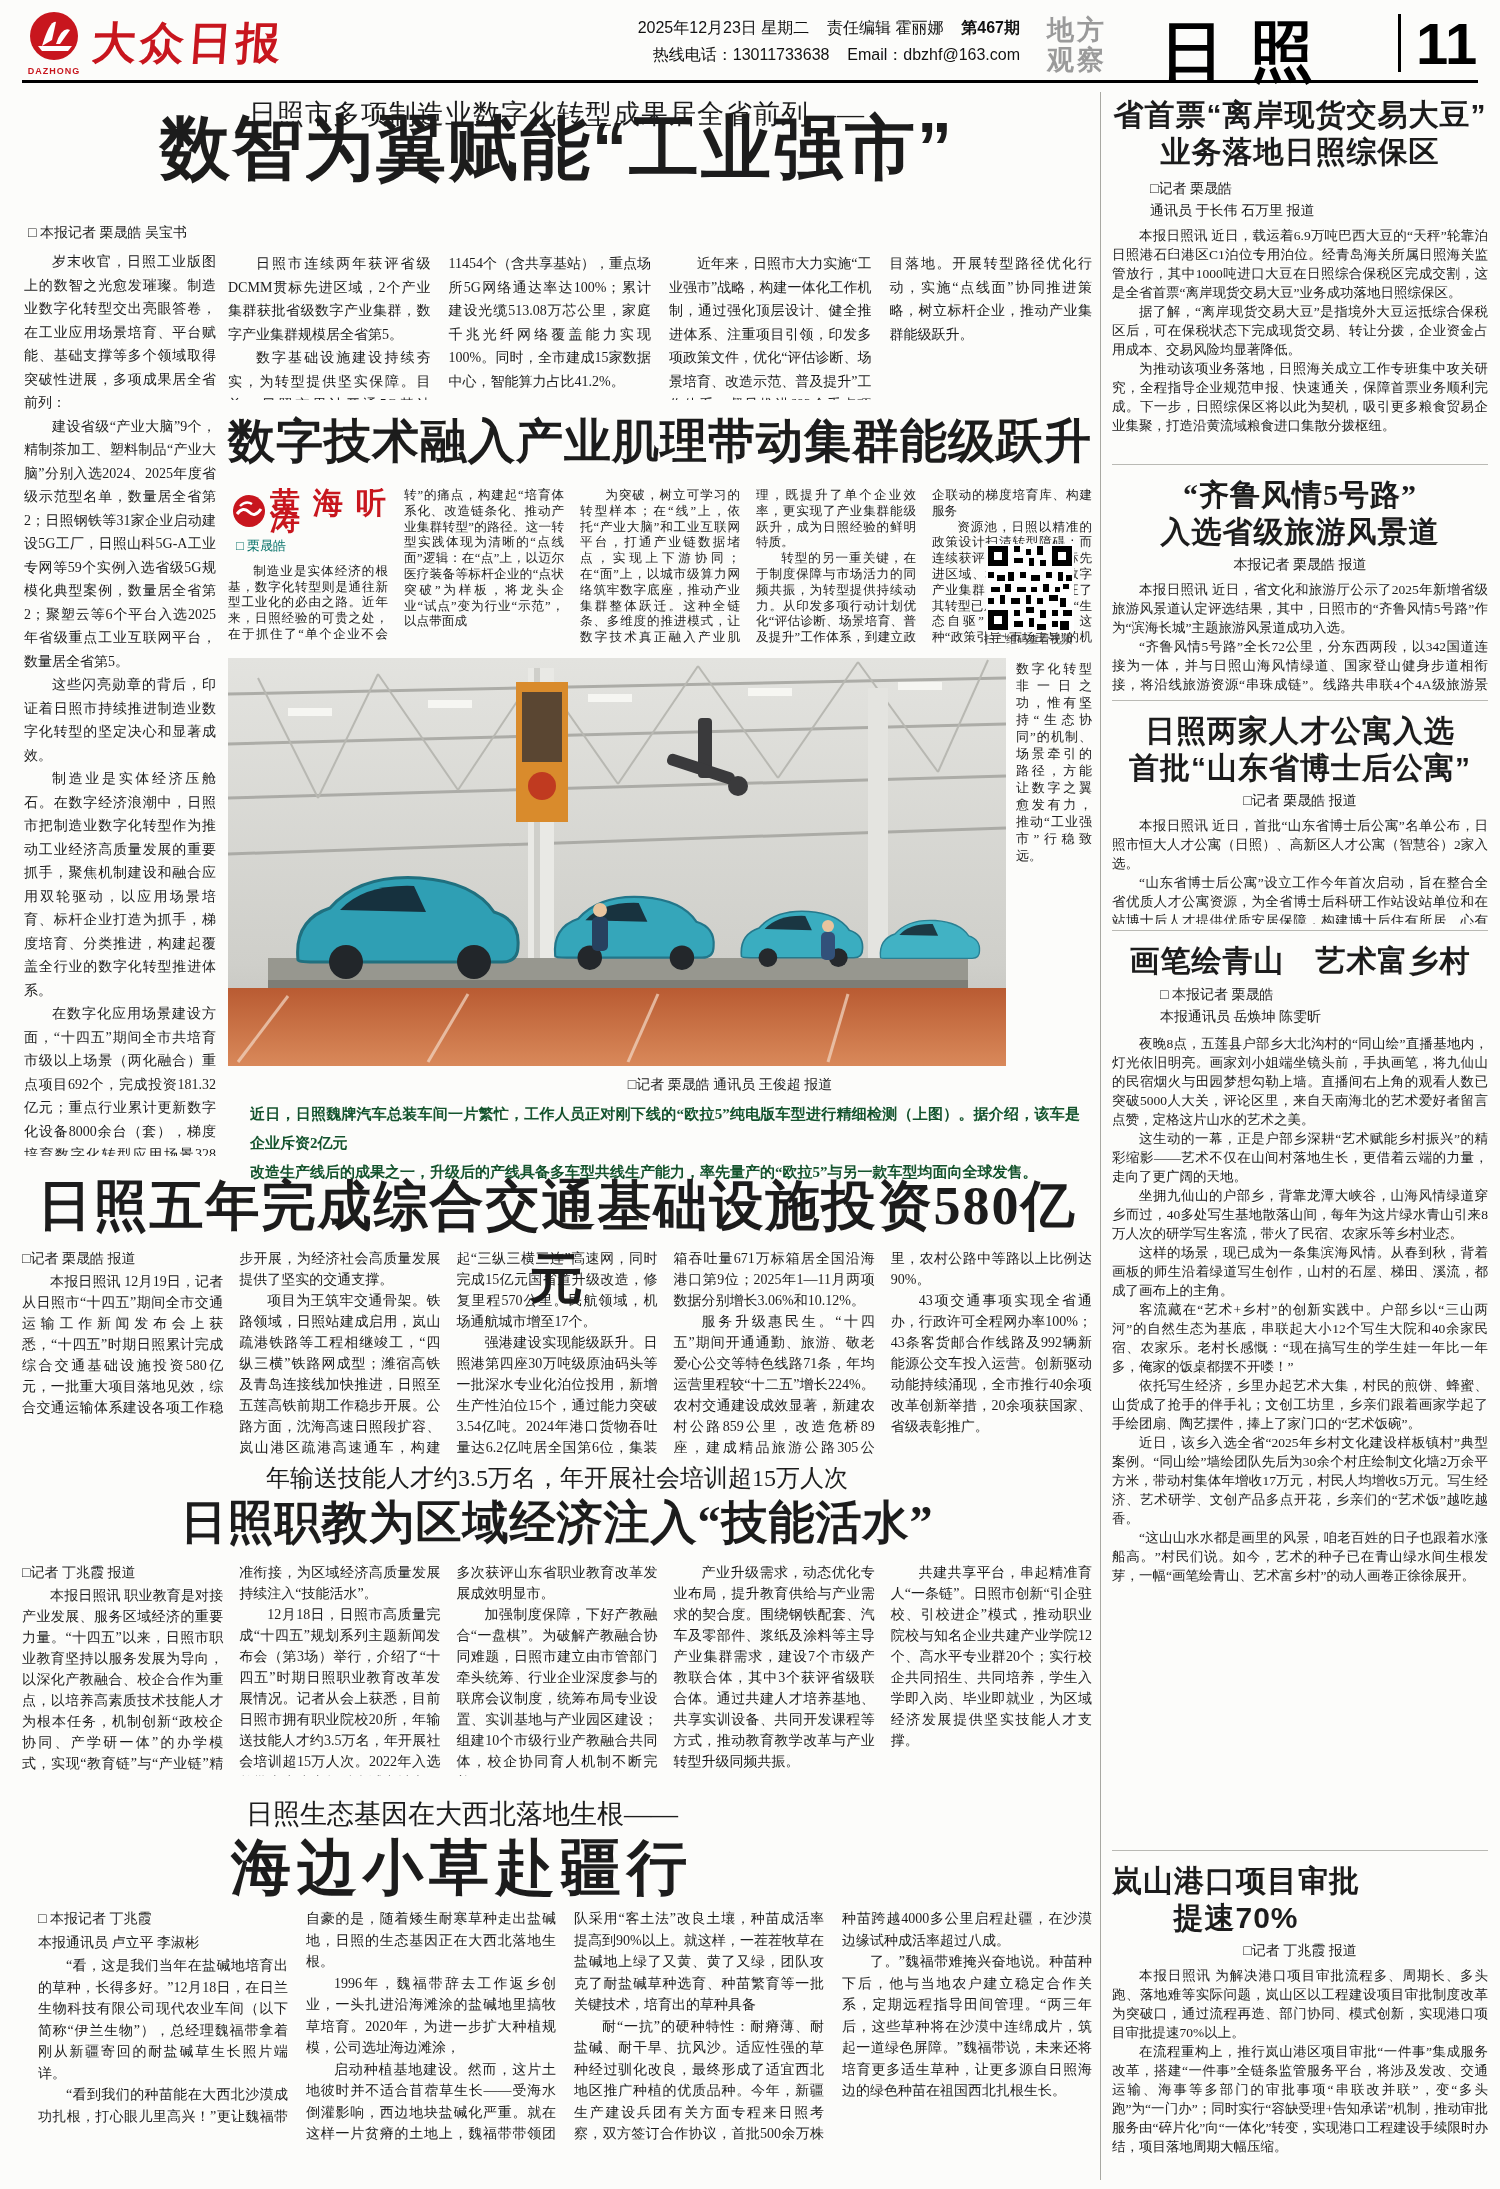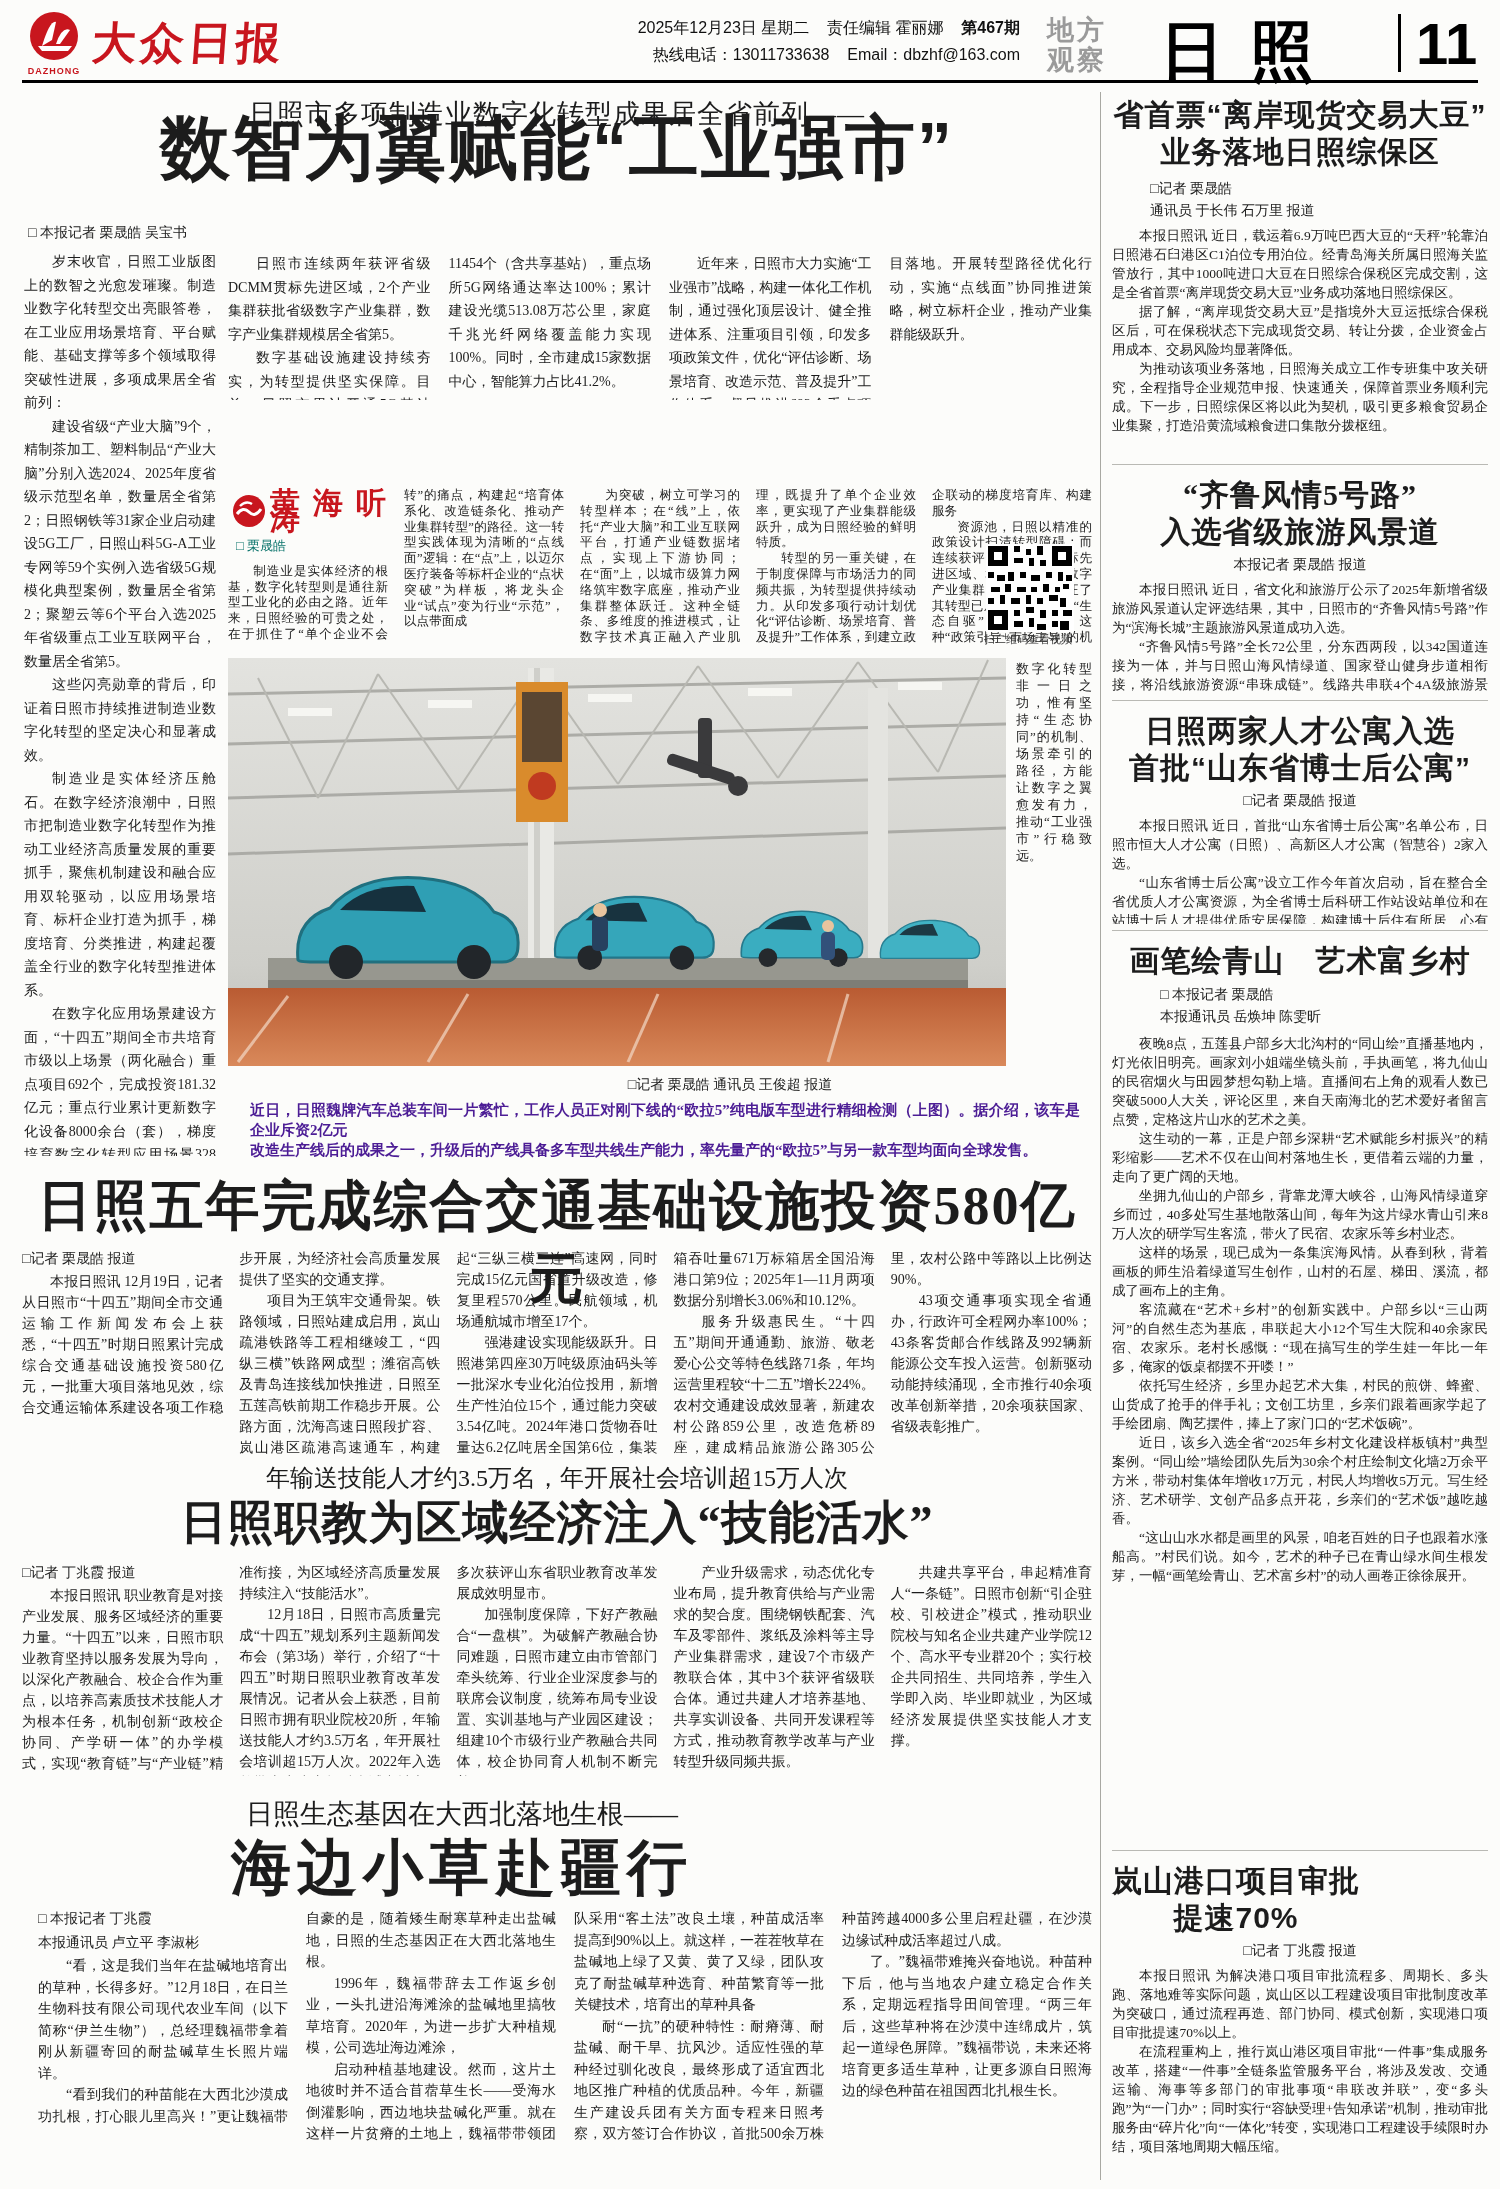--- a/index.html
+++ b/index.html
@@ -36,21 +36,21 @@
   .comm-head{font-size:47px;letter-spacing:1px;}
   .comm-body{font-size:12.6px;line-height:15.8px;column-count:5;column-gap:16px;color:#222;}
   .comm-body p{text-indent:2em;}
   .ht-brand{display:flex;align-items:center;gap:4px;margin:6px 0 10px 4px;break-inside:avoid;}
   .ht-name{color:#c8161e;font-size:30px;font-weight:900;font-family:"Liberation Sans",sans-serif;letter-spacing:2px;}
   .ht-byline{font-size:13px;margin:0 0 10px 8px;color:#0f766e;}
   .tailcol{font-size:13px;line-height:17px;writing-mode:horizontal-tb;}
   .qrbox{background:#fff;padding:2px;}
   .qrcap{font-size:11px;color:#333;}
   .credit{font-size:14px;color:#222;}
-  .caption{font-size:15px;line-height:20px;color:#4c1d95;font-weight:600;}
+  .caption{font-size:15px;line-height:29px;color:#14532d;font-weight:600;}
 
   
   .sect-head-xl{font-size:54px;letter-spacing:2px;}
   .sect-head-l{font-size:46px;letter-spacing:1px;}
   .grass-head{font-size:60px;letter-spacing:6px;}
   .kicker-s{font-size:24px;}
   .kicker-m{font-size:27px;}
   .body5{font-size:14px;line-height:21px;column-count:5;column-gap:16px;}
   .body4{font-size:14px;line-height:21.5px;column-count:4;column-gap:18px;margin-left:16px;}
   .byline-in{text-indent:0;font-size:14px;color:#222;margin-bottom:2px;}
@@ -121,20 +121,21 @@
   </div>
 
   <div class="abs jus clip" style="left:228px;top:252px;width:864px;height:148px;">
     <div class="leadbody">
         <p>日照市连续两年获评省级DCMM贯标先进区域，2个产业集群获批省级数字产业集群，数字产业集群规模居全省第5。</p>
         <p>数字基础设施建设持续夯实，为转型提供坚实保障。目前，日照市累计开通5G基站11454个（含共享基站），重点场所5G网络通达率达100%；累计建设光缆513.08万芯公里，家庭千兆光纤网络覆盖能力实现100%。同时，全市建成15家数据中心，智能算力占比41.2%。</p>
         <p>近年来，日照市大力实施“工业强市”战略，构建一体化工作机制，通过强化顶层设计、健全推进体系、注重项目引领，印发多项政策文件，优化“评估诊断、场景培育、改造示范、普及提升”工作体系，督导推进692个重点项目落地。开展转型路径优化行动，实施“点线面”协同推进策略，树立标杆企业，推动产业集群能级跃升。</p>
       </div>
   </div>
 
+  <div class="abs ctr song comm-head" style="left:228px;top:410px;width:864px;">数字技术融入产业肌理带动集群能级跃升</div>
 
   <div class="abs jus clip comm-body" style="left:228px;top:488px;width:864px;height:162px;">
     <div class="ht-brand">
       <span>
         <svg width="34" height="34" viewBox="0 0 34 34">
           <circle cx="17" cy="17" r="16" fill="#c8161e"></circle>
           <path d="M5 20 Q11 12 17 18 Q23 24 29 15" stroke="#fff" stroke-width="3" fill="none"></path>
           <path d="M8 12 Q14 6 20 10" stroke="#fff" stroke-width="2.4" fill="none"></path>
         </svg>
       </span>

